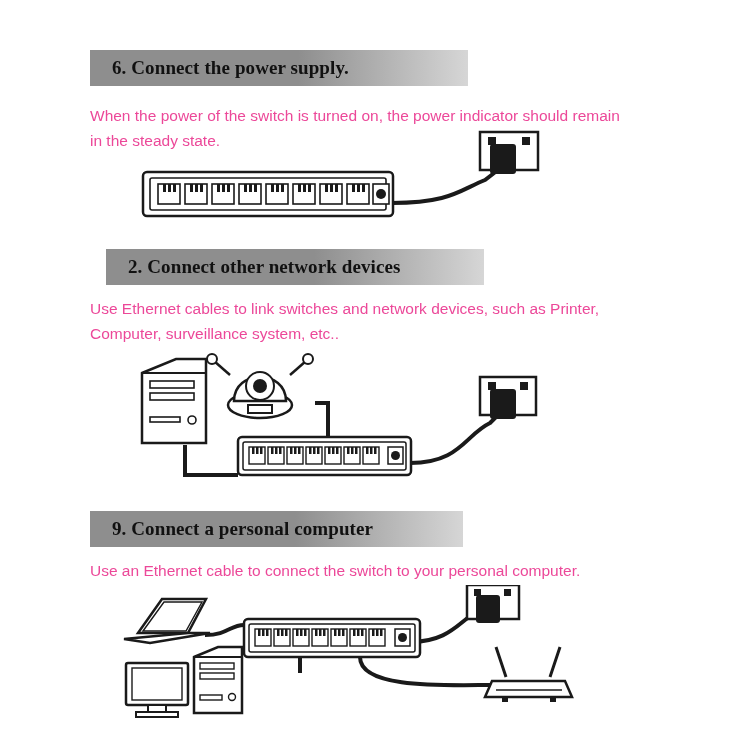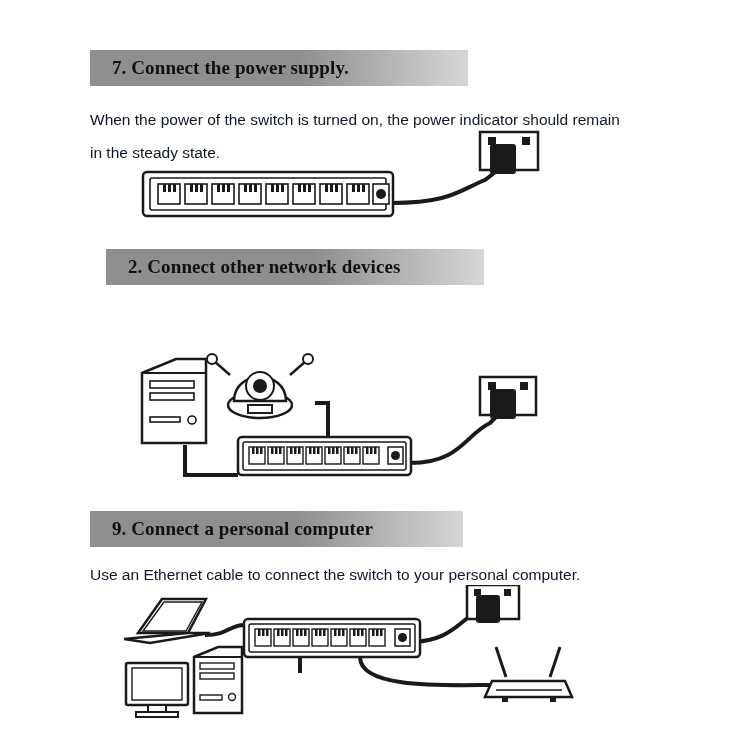--- a/index.html
+++ b/index.html
@@ -40,43 +40,43 @@
     font-family: "Liberation Serif", serif;
   }
   #heading-1 { left: 90px; top: 50px;  width: 378px; }
   #heading-2 { left: 106px; top: 249px; width: 378px; }
   #heading-3 { left: 90px; top: 511px; width: 373px; }
 
   
   .para {
     position: absolute;
     font-size: 15.5px;
-    line-height: 33px;
-    color: #0f172a;
+    line-height: 25px;
+    color: #ec4899;
     font-family: "Liberation Sans", sans-serif;
   }
   #para-1 { left: 90px; top: 103px; width: 545px; }
   #para-2 { left: 90px; top: 296px; width: 545px; }
   #para-3 { left: 90px; top: 558px; width: 620px; }
 
   
   .figure { position: absolute; }
   #figure-1 { left: 130px; top: 130px;  width: 430px; height: 105px; }
   #figure-2 { left: 130px; top: 345px;  width: 430px; height: 155px; }
   #figure-3 { left: 110px; top: 585px;  width: 480px; height: 135px; }
 
   svg { display: block; }
 </style>
 </head>
 <body>
 
 <div class="page">
 
   <div class="heading" id="heading-1">
-    <span class="htext">7. Connect the power supply.</span>
+    <span class="htext">6. Connect the power supply.</span>
   </div>
 
   <div class="para" id="para-1">When the power of the switch is turned on, the power indicator should remain in the steady state.</div>
 
   <div class="figure" id="figure-1">
     <svg width="430" height="105" viewBox="0 0 430 105">
 
       <path d="M262 73 C 320 73, 330 60, 355 50 L 368 40" fill="none" stroke="#1a1a1a" stroke-width="4"></path>
       <path d="M368 40 L 368 28" fill="none" stroke="#1a1a1a" stroke-width="4"></path>
 
@@ -134,20 +134,21 @@
         <rect x="243" y="54" width="16" height="20" fill="#ffffff" stroke="#1a1a1a" stroke-width="1.6"></rect>
         <circle cx="251" cy="64" r="5" fill="#1a1a1a"></circle>
       </g>
     </svg>
   </div>
 
   <div class="heading" id="heading-2">
     <span class="htext">2. Connect other network devices</span>
   </div>
 
+  <div class="para" id="para-2">Use Ethernet cables to link switches and network devices, such as Printer, Computer, surveillance system, etc..</div>
 
   <div class="figure" id="figure-2">
     <svg width="430" height="155" viewBox="0 0 430 155">
 
       <path d="M280 118 C 330 118, 335 90, 360 78 L 368 70" fill="none" stroke="#1a1a1a" stroke-width="4"></path>
       <path d="M368 70 L 368 58" fill="none" stroke="#1a1a1a" stroke-width="4"></path>
       <g>
         <rect x="350" y="32" width="56" height="38" fill="#ffffff" stroke="#1a1a1a" stroke-width="2.5"></rect>
         <rect x="358" y="37" width="8" height="8" fill="#1a1a1a"></rect>
         <rect x="390" y="37" width="8" height="8" fill="#1a1a1a"></rect>

